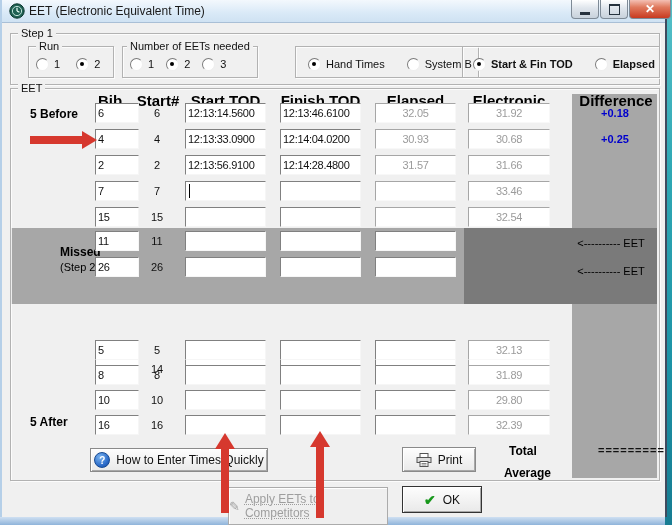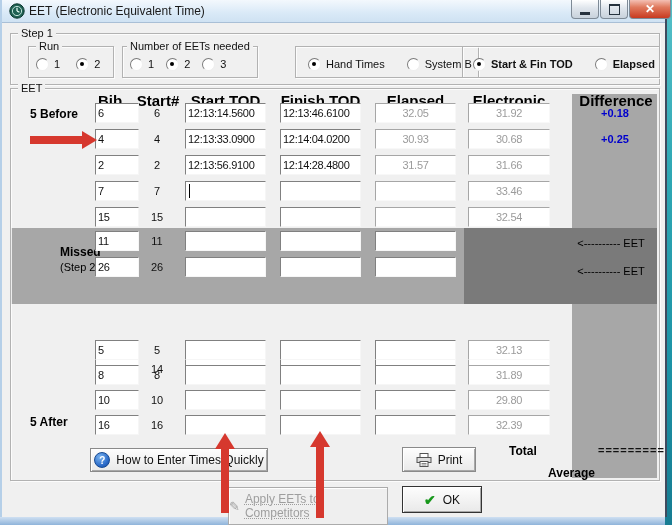--- a/index.html
+++ b/index.html
@@ -293,21 +293,21 @@
     <input class="cell c-bib inp" value="16" style="">
     <div class="cell c-no startno">16</div>
     <input class="cell c-st inp" value="" style="">
     <input class="cell c-ft inp" value="" style="">
     <input class="cell c-el inp" value="" style="">
     <input class="cell c-et inp ro" readonly="" value="32.39" style="">
   </div>
 
   <div class="rule">=========</div>
   <div class="totlabel" style="left:507px;top:444px;">Total</div>
-  <div class="totlabel" style="left:502px;top:466px;margin-left:44px;">Average</div>
+  <div class="totlabel" style="left:502px;top:466px;">Average</div>
 
   <div class="btn" style="left:88px;top:448px;width:178px;height:24px;">
     <span class="help-ico">?</span>
     <span>How to Enter Times Quickly</span>
   </div>
   <div class="btn" style="left:400px;top:447px;width:74px;height:25px;">
     <svg class="print-ico" width="16" height="14" viewBox="0 0 16 14">
       <rect x="4" y="0.5" width="8" height="4" fill="#fff" stroke="#555"></rect>
       <rect x="1" y="4.5" width="14" height="5" fill="#ddd" stroke="#555"></rect>
       <rect x="4" y="8.5" width="8" height="5" fill="#fff" stroke="#555"></rect>

